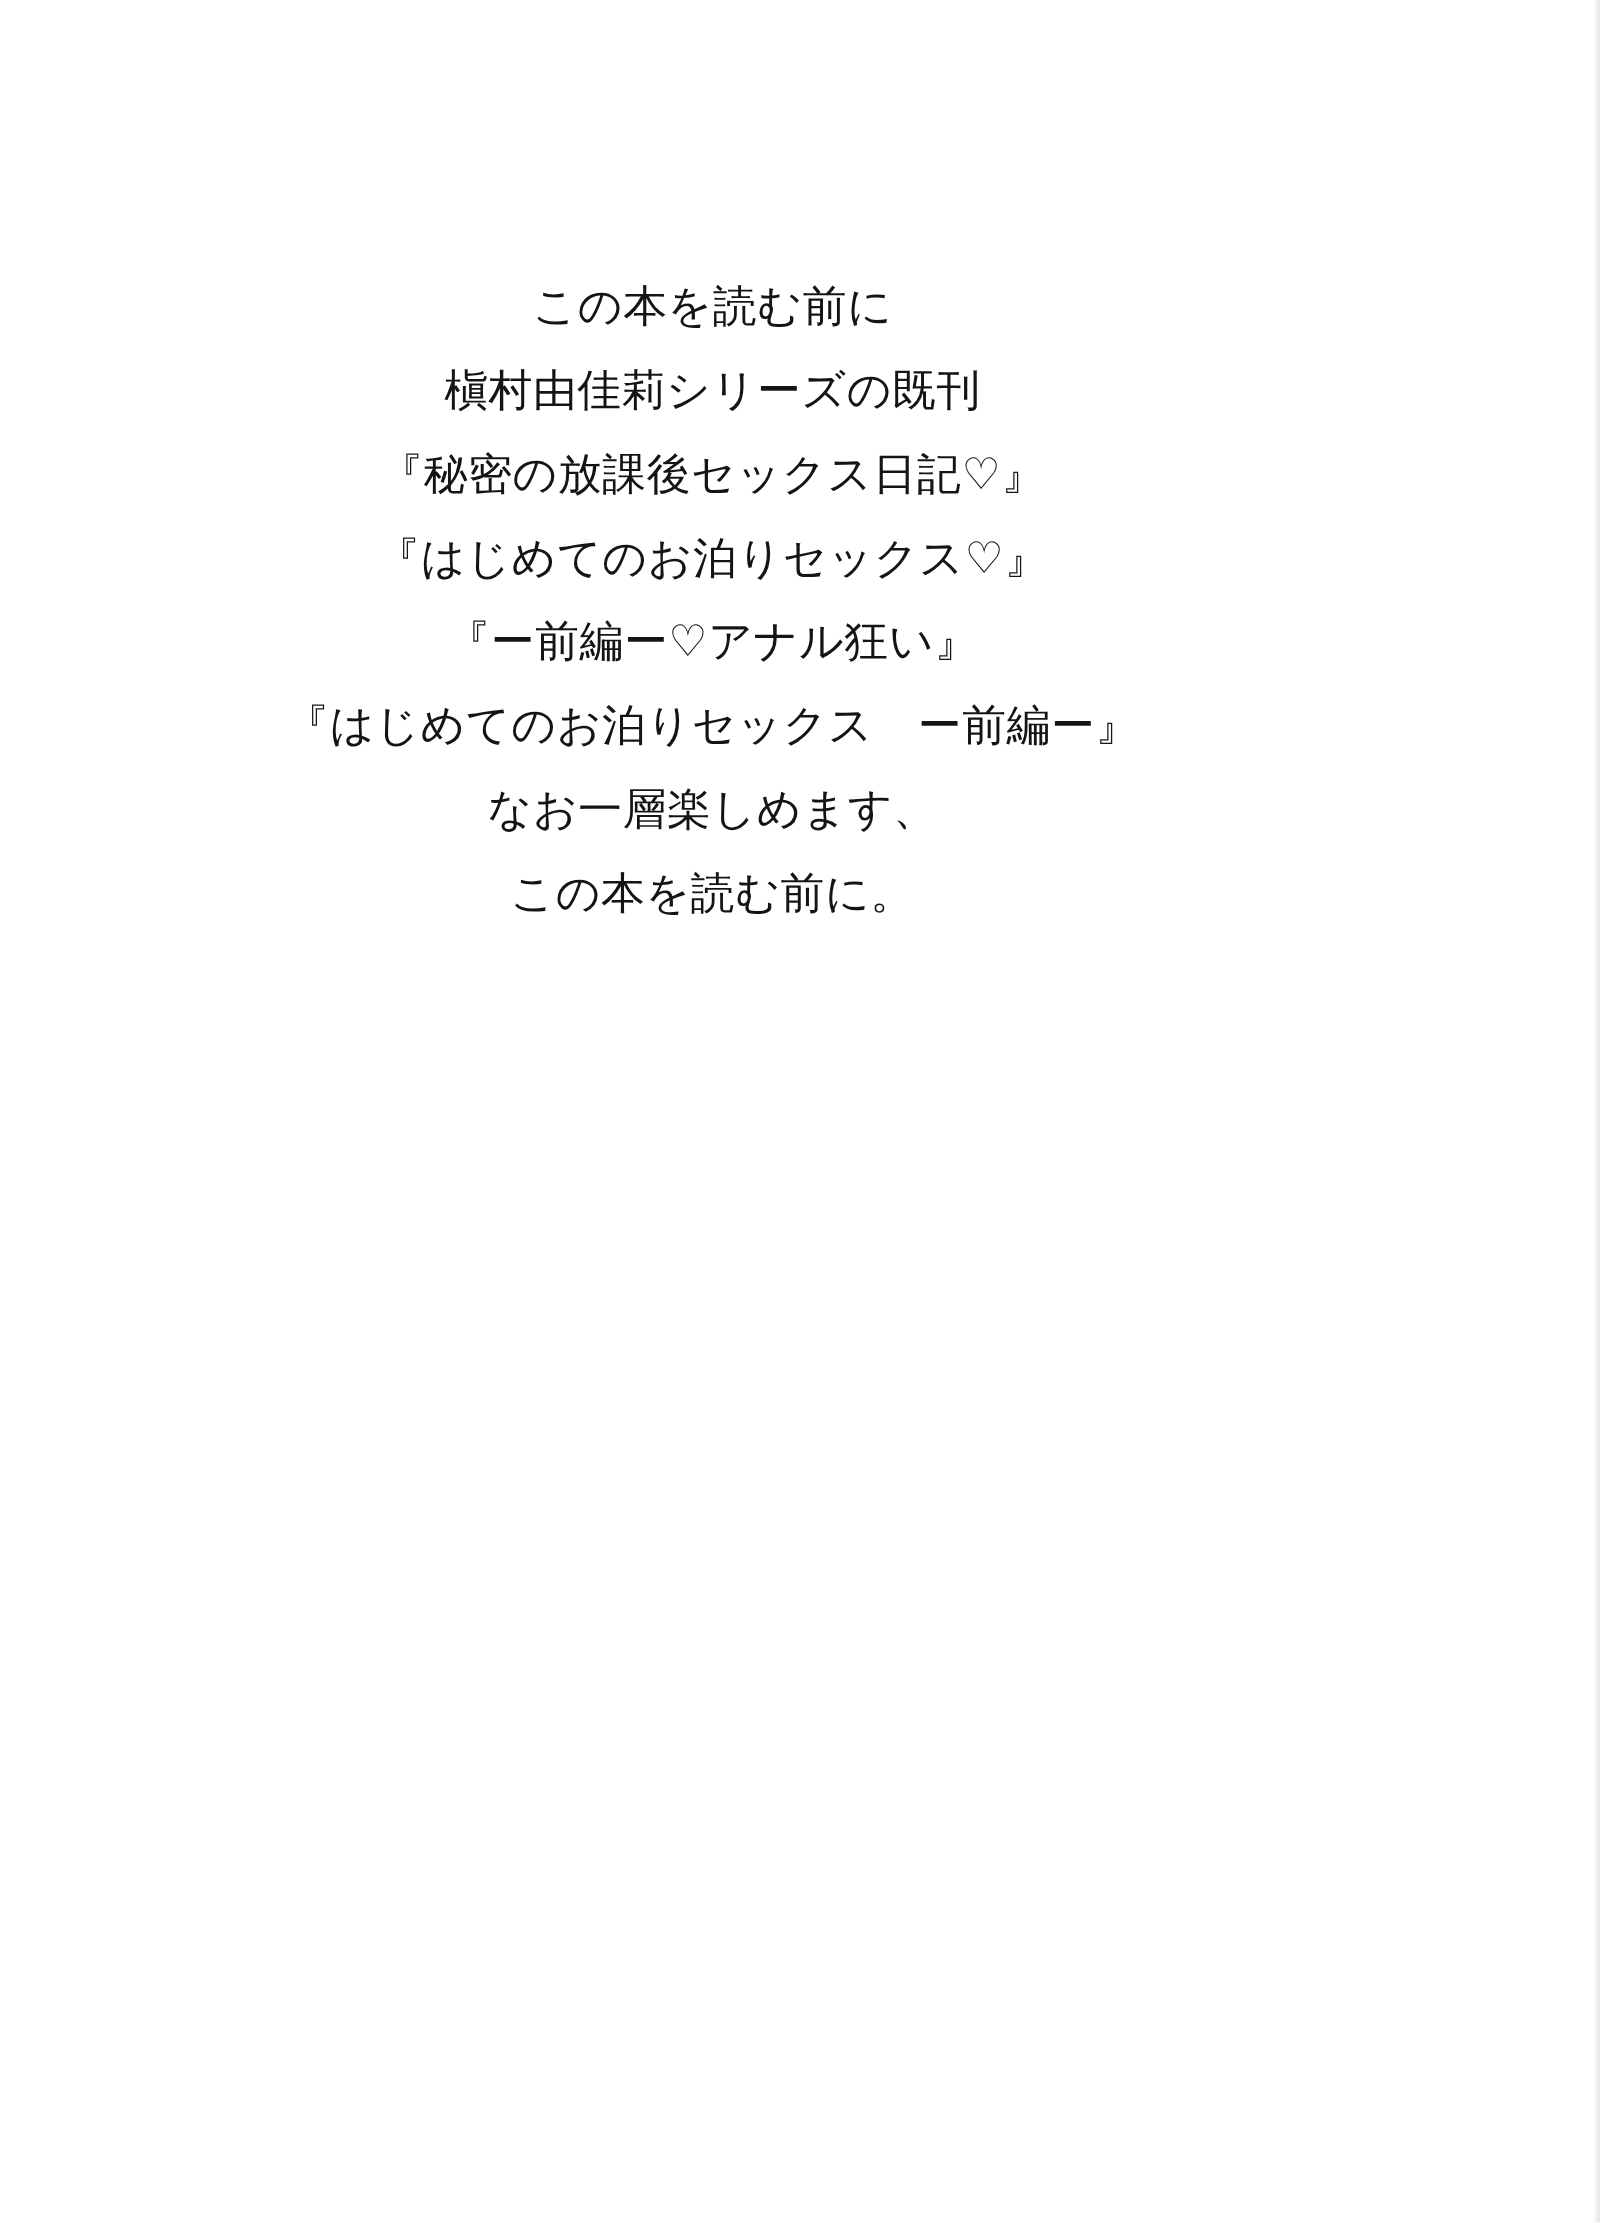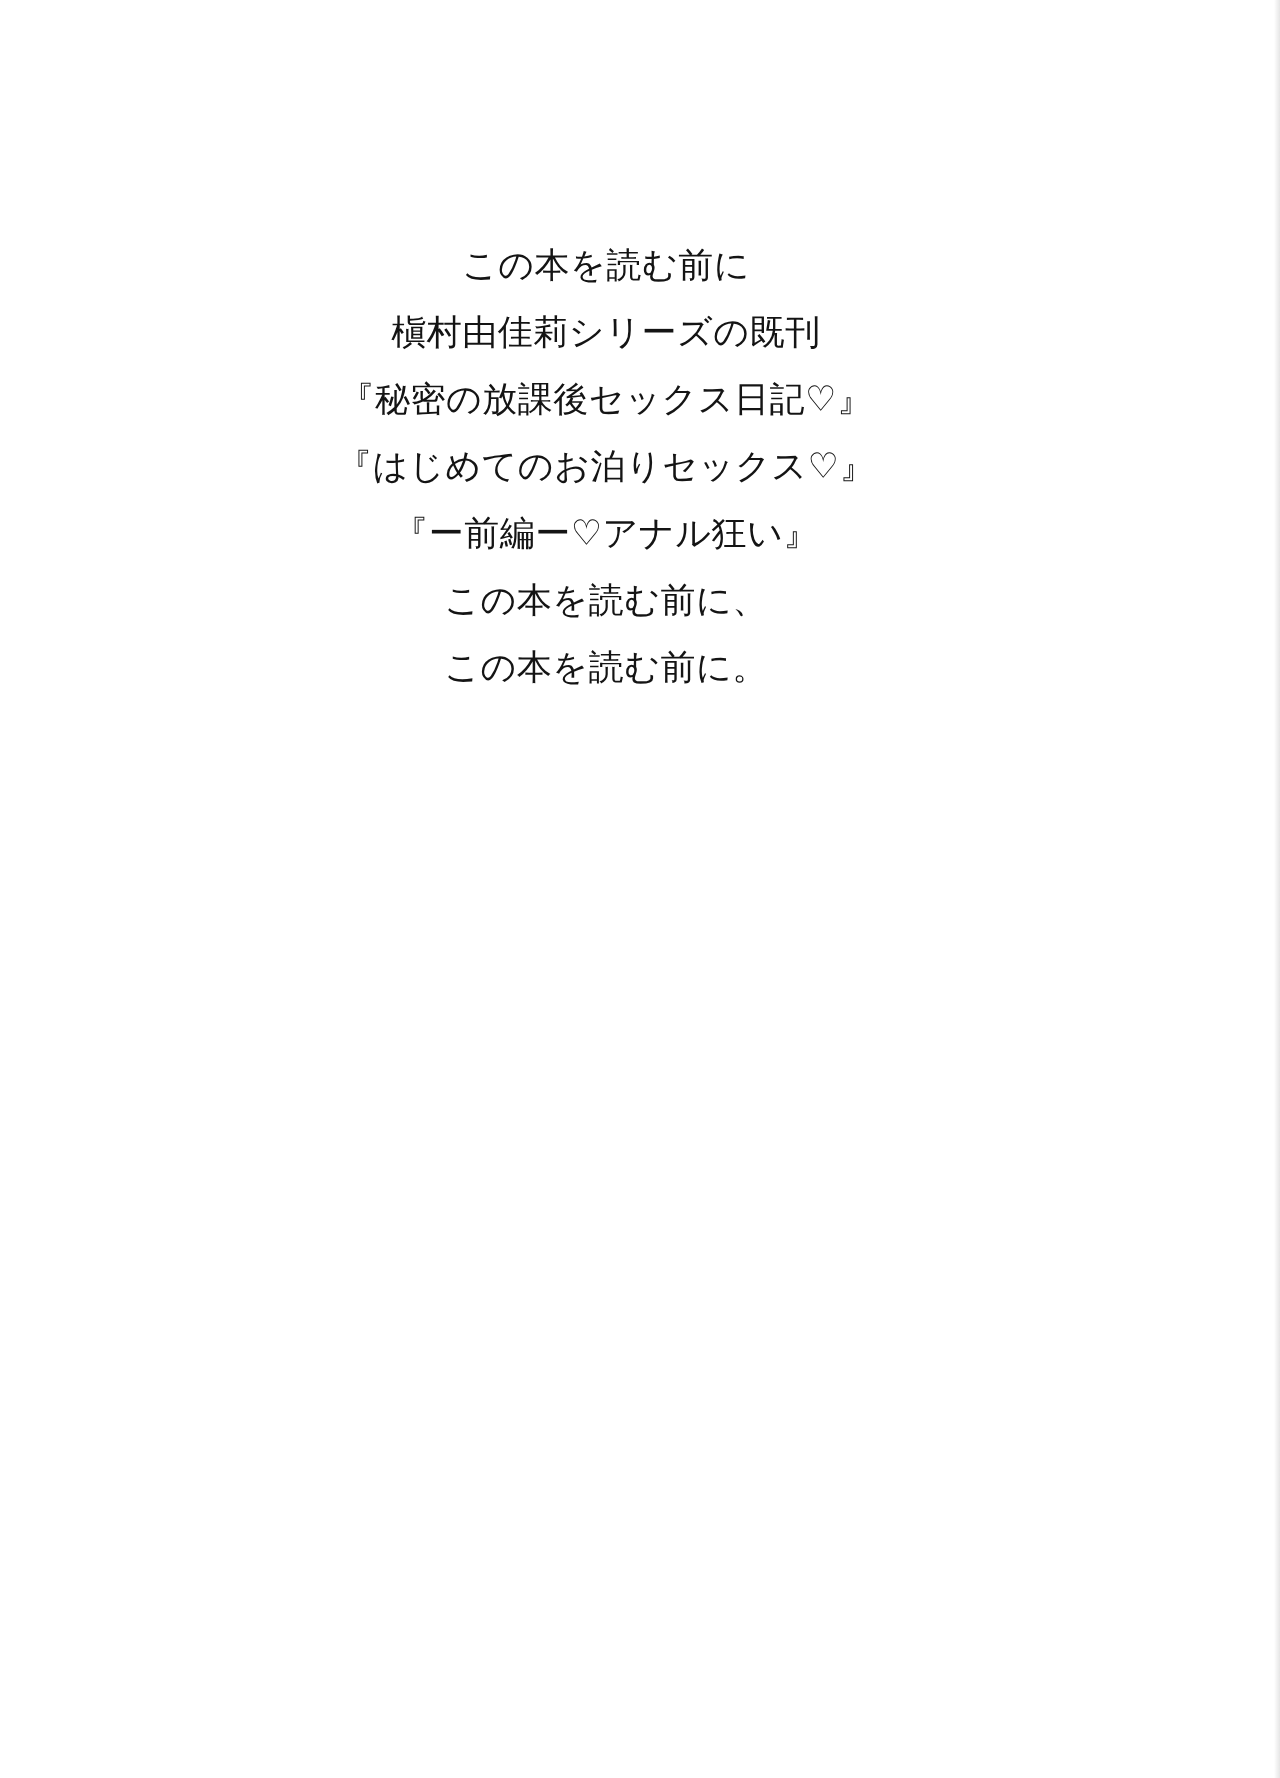--- a/index.html
+++ b/index.html
@@ -27,25 +27,24 @@
   .page-edge {
     position: absolute;
     top: 0;
     right: 0;
     width: 6px;
     height: 1778px;
     background: linear-gradient(to right, rgba(0,0,0,0.0), rgba(0,0,0,0.10));
   }
   .note-block {
     position: absolute;
-    top: 232px;
+    top: 213px;
     left: 0;
     width: 1140px;
     text-align: center;
-    padding-left: 36px;
   }
   .note-line {
     font-size: 35px;
     line-height: 67px;
     letter-spacing: 0.5px;
     color: #141414;
     white-space: pre;
     font-weight: 400;
   }
 </style>
@@ -53,18 +52,19 @@
 <body>
 
 <div class="page">
 
   <div class="note-block">
     <div class="note-line">この本を読む前に</div>
     <div class="note-line">槇村由佳莉シリーズの既刊</div>
     <div class="note-line">『秘密の放課後セックス日記♡』</div>
     <div class="note-line">『はじめてのお泊りセックス♡』</div>
     <div class="note-line">『ー前編ー♡アナル狂い』</div>
-    <div class="note-line">この本を読む前に、</div>
+    <div class="note-line">『はじめてのお泊りセックス　ー前編ー』</div>
+    <div class="note-line">なお一層楽しめます、</div>
     <div class="note-line">この本を読む前に。</div>
   </div>
 
   <div class="page-edge"></div>
 </div>
 
 </body></html>

